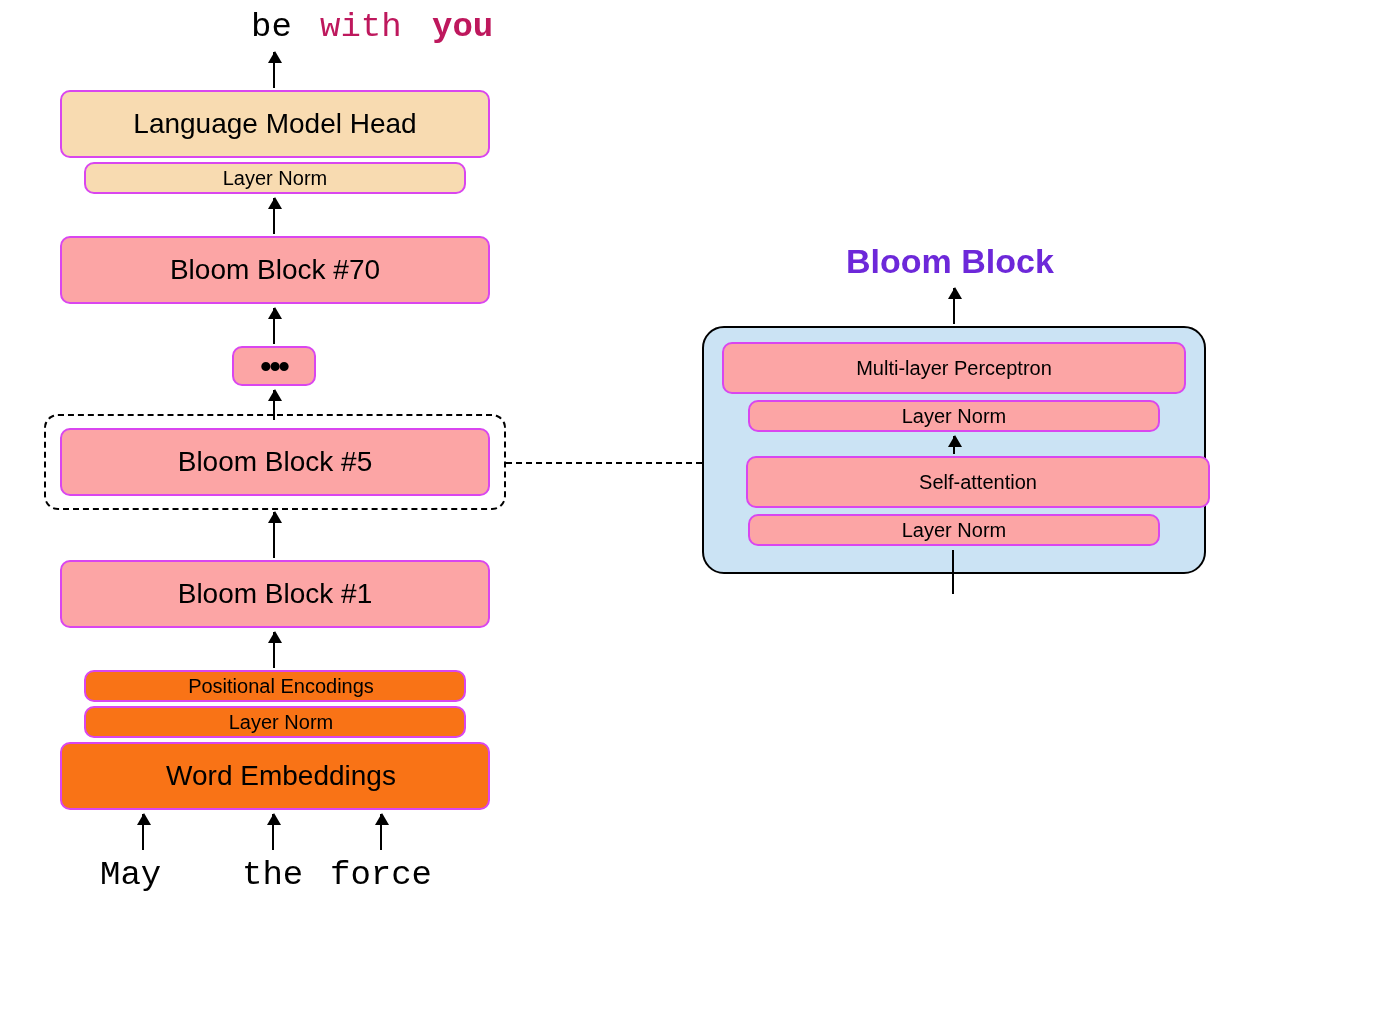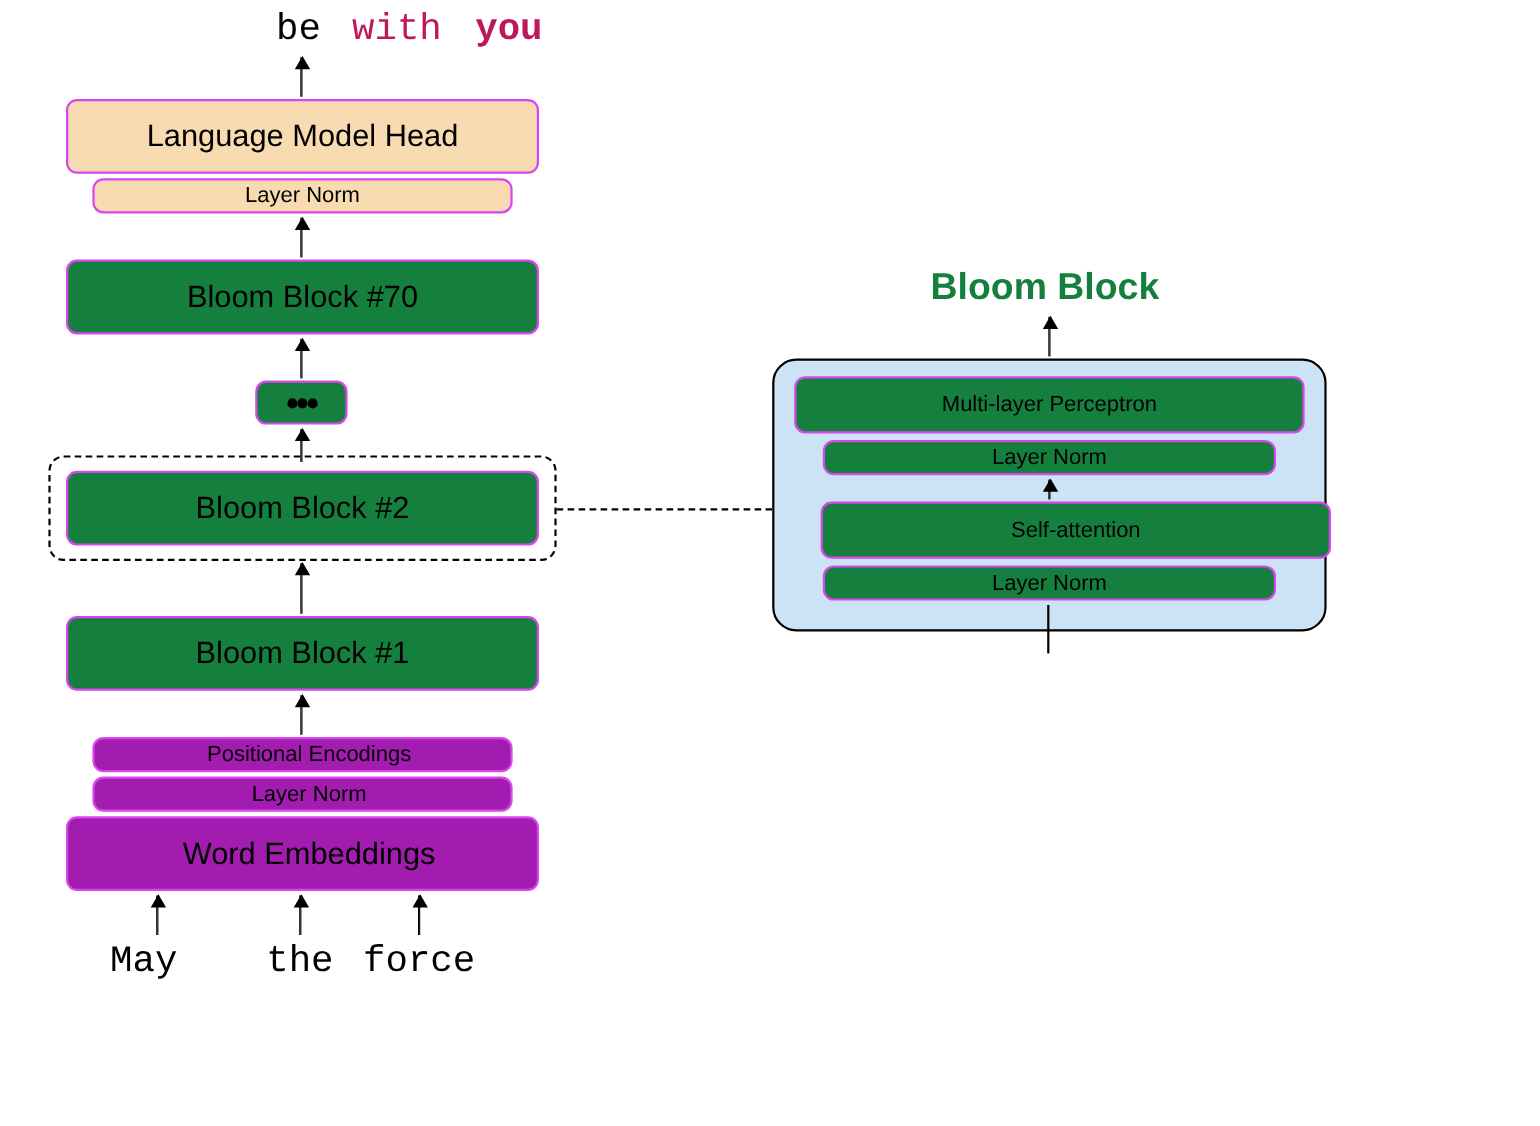--- a/index.html
+++ b/index.html
@@ -13,22 +13,22 @@
   }
   .box {
     position: absolute;
     border: 2px solid #d946ef;
     border-radius: 10px;
     display: flex;
     align-items: center;
     justify-content: center;
     text-align: center;
   }
-  .blue { background: #15803d; }
-  .green { background: #a21caf; padding-left: 12px; }
+  .blue { background: #fca5a5; }
+  .green { background: #f97316; padding-left: 12px; }
   .orange { background: #f8dbb1; }
   .txt {
     font-size: 28px;
     color: #000;
   }
   .txt-small { font-size: 20px; }
   .txt-md { font-size: 20px; }
   .mono {
     font-family: "Courier New", Courier, monospace;
     font-size: 34px;
@@ -47,21 +47,21 @@
   .detail-container {
     position: absolute;
     border: 2px solid #000;
     border-radius: 22px;
     background: #cbe3f4;
   }
   .detail-title {
     position: absolute;
     font-size: 34px;
     font-weight: bold;
-    color: #15803d;
+    color: #6d28d9;
   }
   .arrow {
     position: absolute;
     width: 0;
     border-left: 1px solid #000;
     border-right: 1px solid #000;
   }
   .arrow::before {
     content: "";
     position: absolute;
@@ -109,21 +109,21 @@
 
 <div class="box blue dots-box" style="left:232px; top:346px; width:84px; height:40px;">
   <span>•••</span>
 </div>
 
 <div class="arrow" style="left:273px; top:390px; height:30px;"></div>
 
 <div class="dashed-wrap" style="left:44px; top:414px; width:462px; height:96px;"></div>
 
 <div class="box blue" style="left:60px; top:428px; width:430px; height:68px;">
-  <span class="txt">Bloom Block #2</span>
+  <span class="txt">Bloom Block #5</span>
 </div>
 
 <div class="arrow" style="left:273px; top:512px; height:46px;"></div>
 
 <div class="box blue" style="left:60px; top:560px; width:430px; height:68px;">
   <span class="txt">Bloom Block #1</span>
 </div>
 
 <div class="arrow" style="left:273px; top:632px; height:36px;"></div>
 

